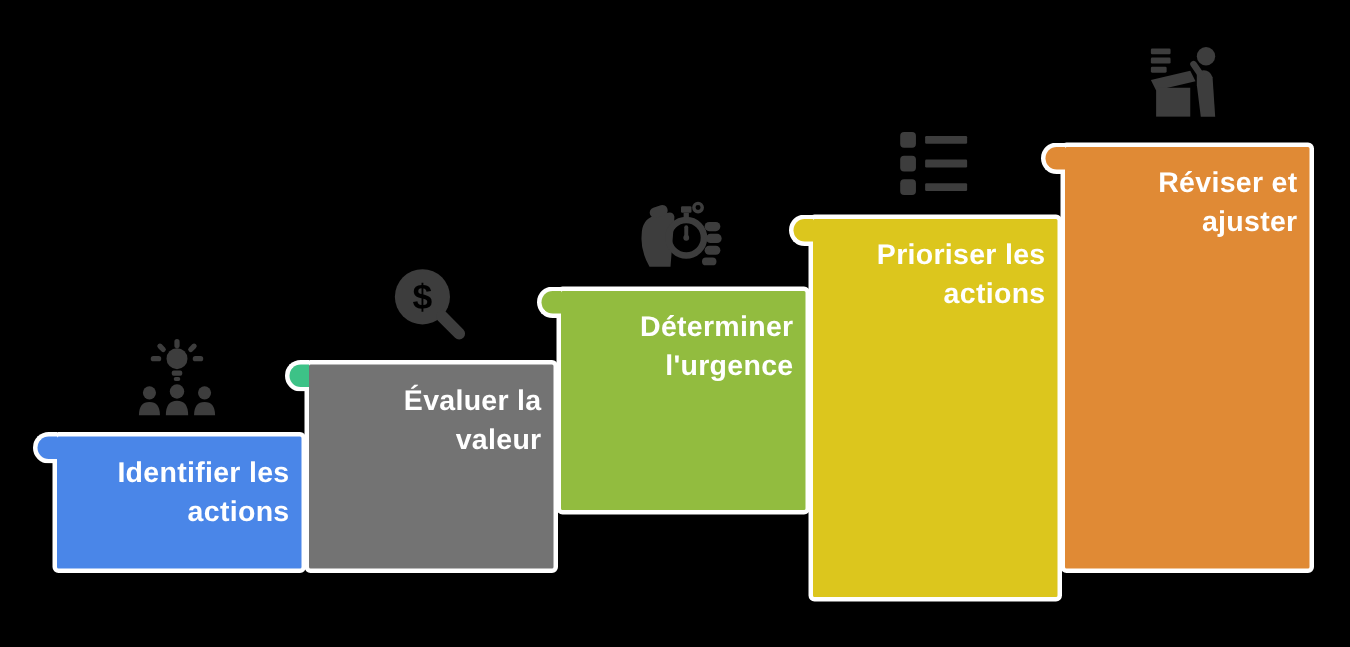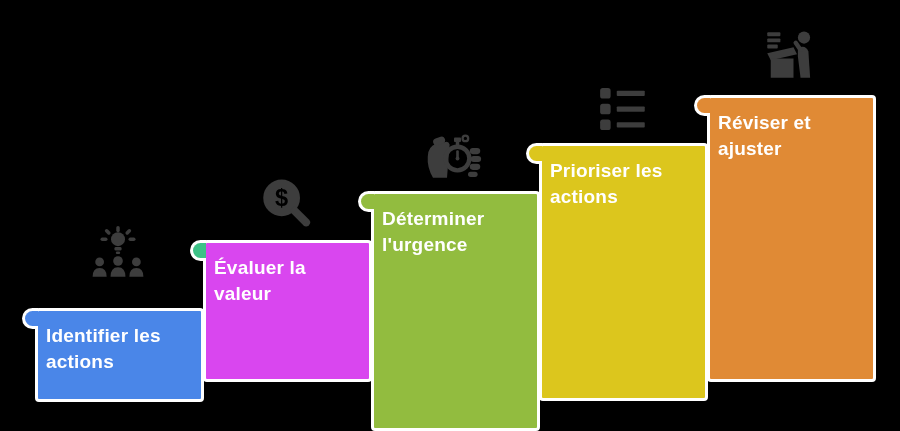--- a/index.html
+++ b/index.html
@@ -23,31 +23,31 @@
     left:-16px;top:-3px;
     width:16px;height:21px;
     box-sizing:border-box;
     border:3px solid #fff;
     border-right:none;
     border-radius:11px 0 0 11px;
   }
   .step .step-label{
     position:absolute;
     top:12px;left:8px;right:8px;
-    text-align:left;
+    text-align:right;
     color:#fff;
     font-size:19px;
     font-weight:700;
     line-height:1.35;
     letter-spacing:.2px;
   }
   
-  .s1{left:35px; top:288px;width:169px;height:94px;margin-top:20px;}
+  .s1{left:35px; top:288px;width:169px;height:94px;}
   .s2{left:203px;top:240px;width:169px;height:142px;}
-  .s3{left:371px;top:191px;width:169px;height:240px;}
+  .s3{left:371px;top:191px;width:169px;height:152px;}
   .s4{left:539px;top:143px;width:169px;height:258px;}
   .s5{left:707px;top:95px; width:169px;height:287px;}
   
   .icon{position:absolute;width:56px;height:56px;}
   .icon svg{width:100%;height:100%;display:block;}
   .i1{left:90px; top:226px;}
   .i2{left:258px;top:176px;}
   .i3{left:426px;top:127px;}
   .i4{left:594px;top:81px;}
   .i5{left:762px;top:27px;}
@@ -55,21 +55,21 @@
 </head>
 <body>
 
 <div class="stage">
 
   <div class="step s1" style="background-color: rgb(74, 134, 232);">
     <div class="tab" style="background-color: rgb(74, 134, 232);"></div>
     <div class="step-label">Identifier les actions</div>
   </div>
 
-  <div class="step s2" style="background-color: #d946ef;">
+  <div class="step s2" style="background-color: #737373;">
     <div class="tab" style="background-color: rgb(61, 194, 135);"></div>
     <div class="step-label">Évaluer la valeur</div>
   </div>
 
   <div class="step s3" style="background-color: rgb(146, 188, 63);">
     <div class="tab" style="background-color: rgb(146, 188, 63);"></div>
     <div class="step-label">Déterminer l'urgence</div>
   </div>
 
   <div class="step s4" style="background-color: rgb(220, 198, 29);">

